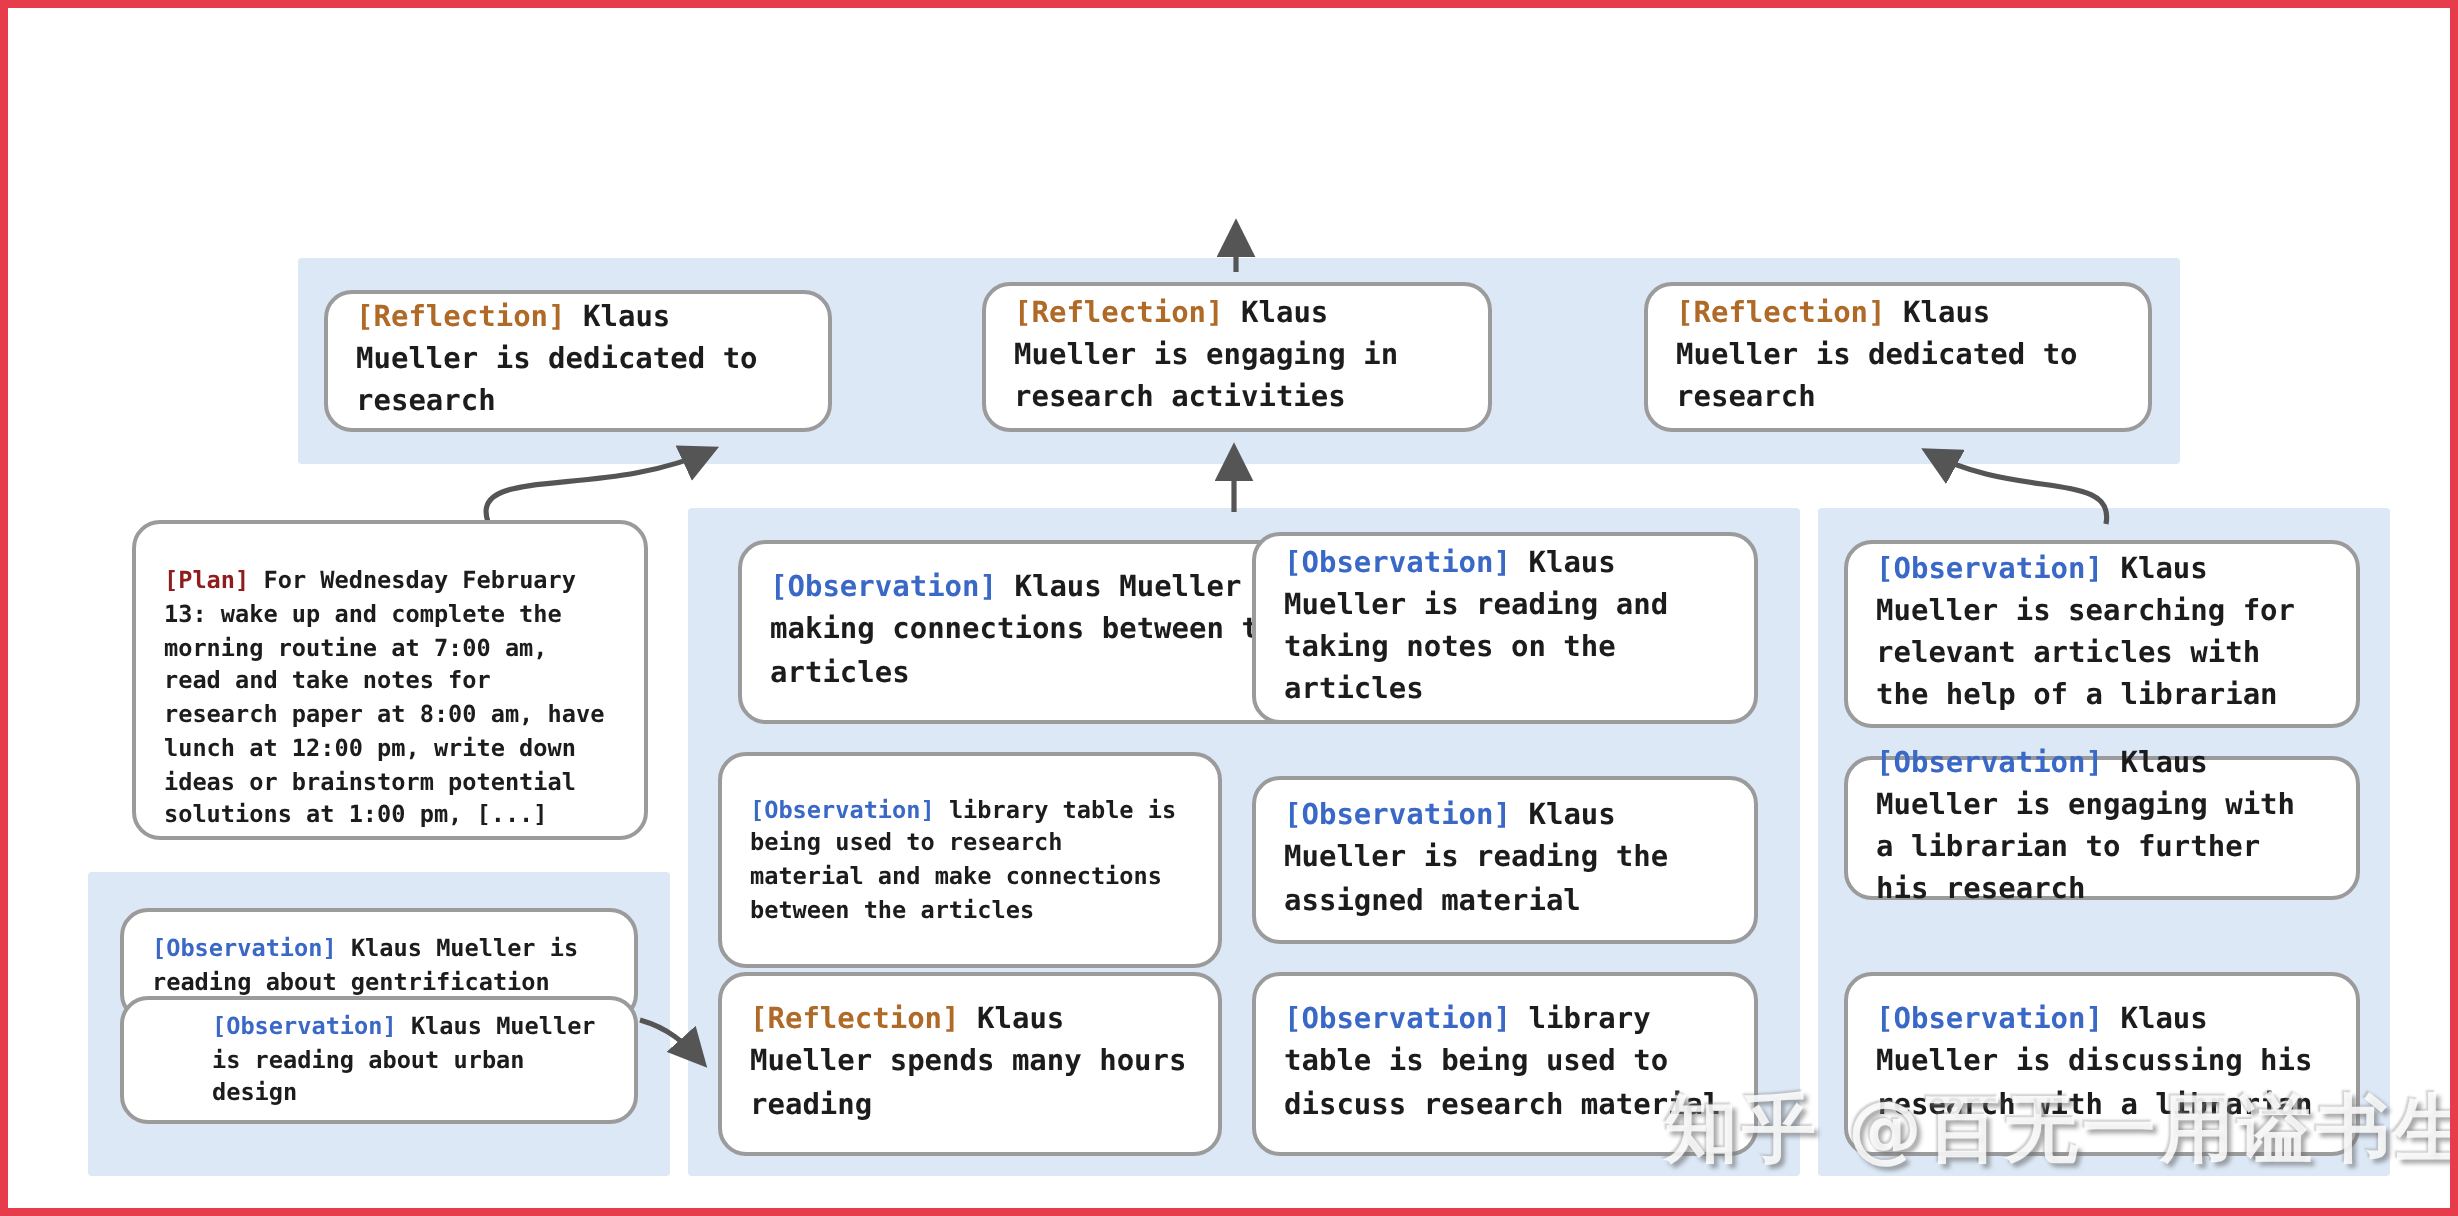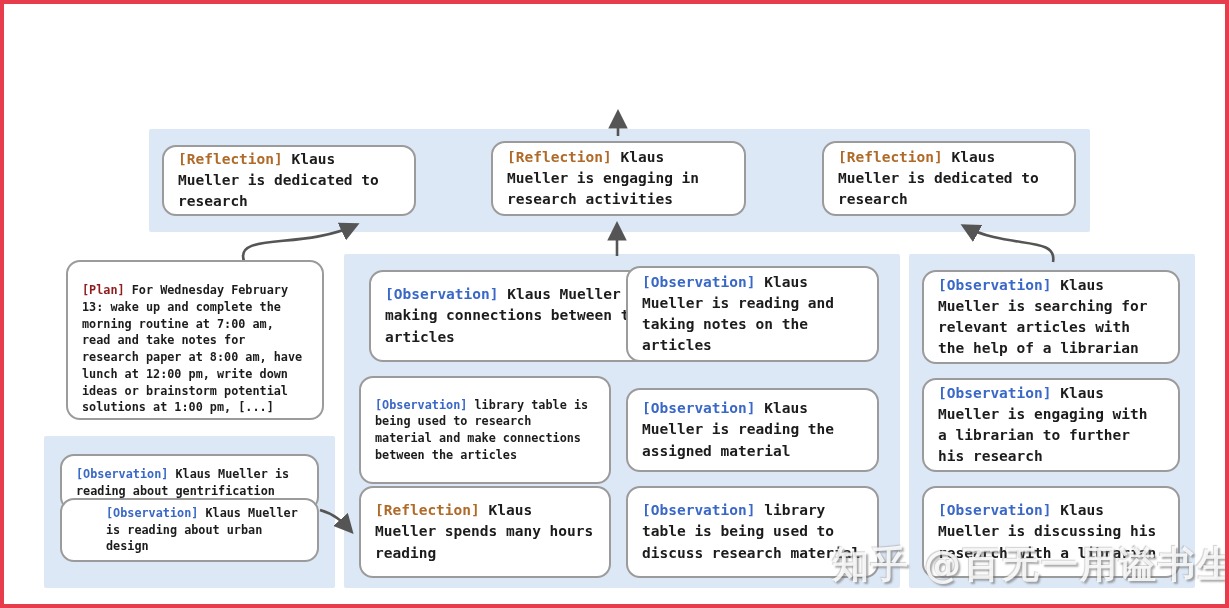--- a/index.html
+++ b/index.html
@@ -91,21 +91,21 @@
   <div class="node" style="left:622px; top:384px; width:253px; height:84px;">
     <p><span class="tag-observation">[Observation]</span> <span>Klaus Mueller is reading the assigned material</span></p>
   </div>
   <div class="node" style="left:622px; top:482px; width:253px; height:92px;">
     <p><span class="tag-observation">[Observation]</span> <span>library table is being used to discuss research material</span></p>
   </div>
 
   <div class="node" style="left:918px; top:266px; width:258px; height:94px;">
     <p><span class="tag-observation">[Observation]</span> <span>Klaus Mueller is searching for relevant articles with the help of a librarian</span></p>
   </div>
-  <div class="node" style="left:918px; top:374px; width:258px; height:94px;">
+  <div class="node" style="left:918px; top:374px; width:258px; height:72px;">
     <p><span class="tag-observation">[Observation]</span> <span>Klaus Mueller is engaging with a librarian to further his research</span></p>
   </div>
   <div class="node" style="left:918px; top:482px; width:258px; height:92px;">
     <p><span class="tag-observation">[Observation]</span> <span>Klaus Mueller is discussing his research with a librarian</span></p>
   </div>
 
   <div class="watermark">
     <span>知乎</span><span class="handle">@百无一用谥书生</span>
   </div>
 

